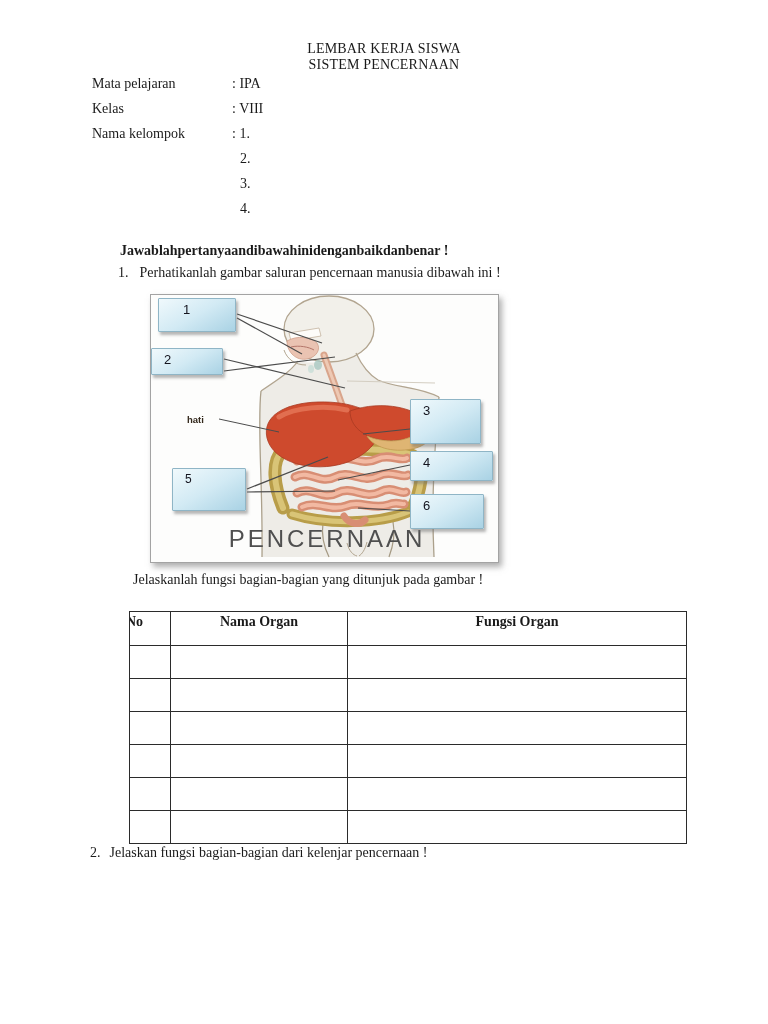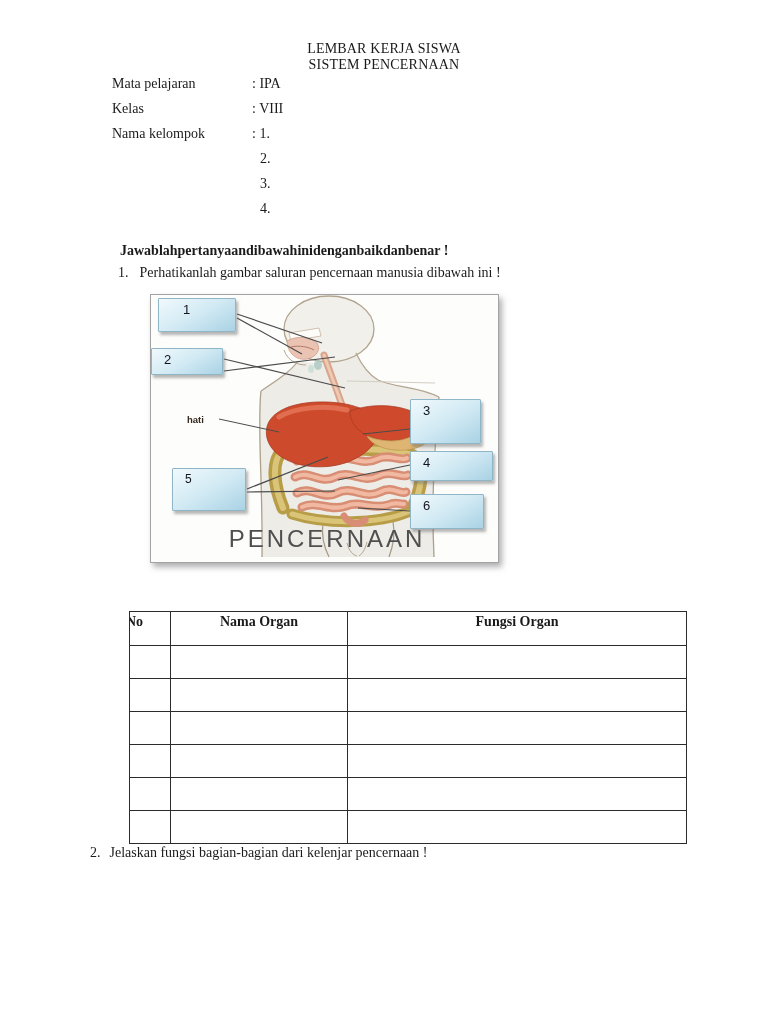--- a/index.html
+++ b/index.html
@@ -4,21 +4,21 @@
 <style>
   html,body{margin:0;padding:0;background:#ffffff;}
   .page{
     position:relative;width:768px;height:1024px;background:#ffffff;overflow:hidden;
     font-family:"Liberation Serif",serif;color:#1a1a1a;
   }
   
   .title-block{position:absolute;top:41px;left:0;width:768px;text-align:center;
     font-weight:normal;font-size:14px;line-height:16px;letter-spacing:.2px;}
   
-  .meta{position:absolute;left:92px;top:76px;font-size:14px;margin-left:20px;}
+  .meta{position:absolute;left:92px;top:76px;font-size:14px;}
   .meta-row{display:flex;height:25px;align-items:flex-start;}
   .meta-label{width:140px;}
   .meta-extra{margin-left:148px;height:25px;}
   
   .instr-heading{position:absolute;left:120px;top:243px;font-weight:bold;font-size:14px;}
   .q1{position:absolute;left:118px;top:265px;font-size:14px;}
   .q1 .qnum{margin-right:11px;}
   .table-caption{position:absolute;left:133px;top:572px;font-size:14px;}
   .q2{position:absolute;left:90px;top:845px;font-size:14px;}
   .q2 .qnum{margin-right:9px;}
@@ -160,20 +160,21 @@
     </svg>
 
     <div class="label-box box1">1</div>
     <div class="label-box box2">2</div>
     <div class="label-box box3">3</div>
     <div class="label-box box4">4</div>
     <div class="label-box box5">5</div>
     <div class="label-box box6">6</div>
   </div>
 
+  <div class="table-caption">Jelaskanlah fungsi bagian-bagian yang ditunjuk pada gambar !</div>
 
   <table class="organ-table">
     <thead>
       <tr>
         <th class="col-no">No</th>
         <th class="col-nama">Nama Organ</th>
         <th class="col-fungsi">Fungsi Organ</th>
       </tr>
     </thead>
     <tbody>

